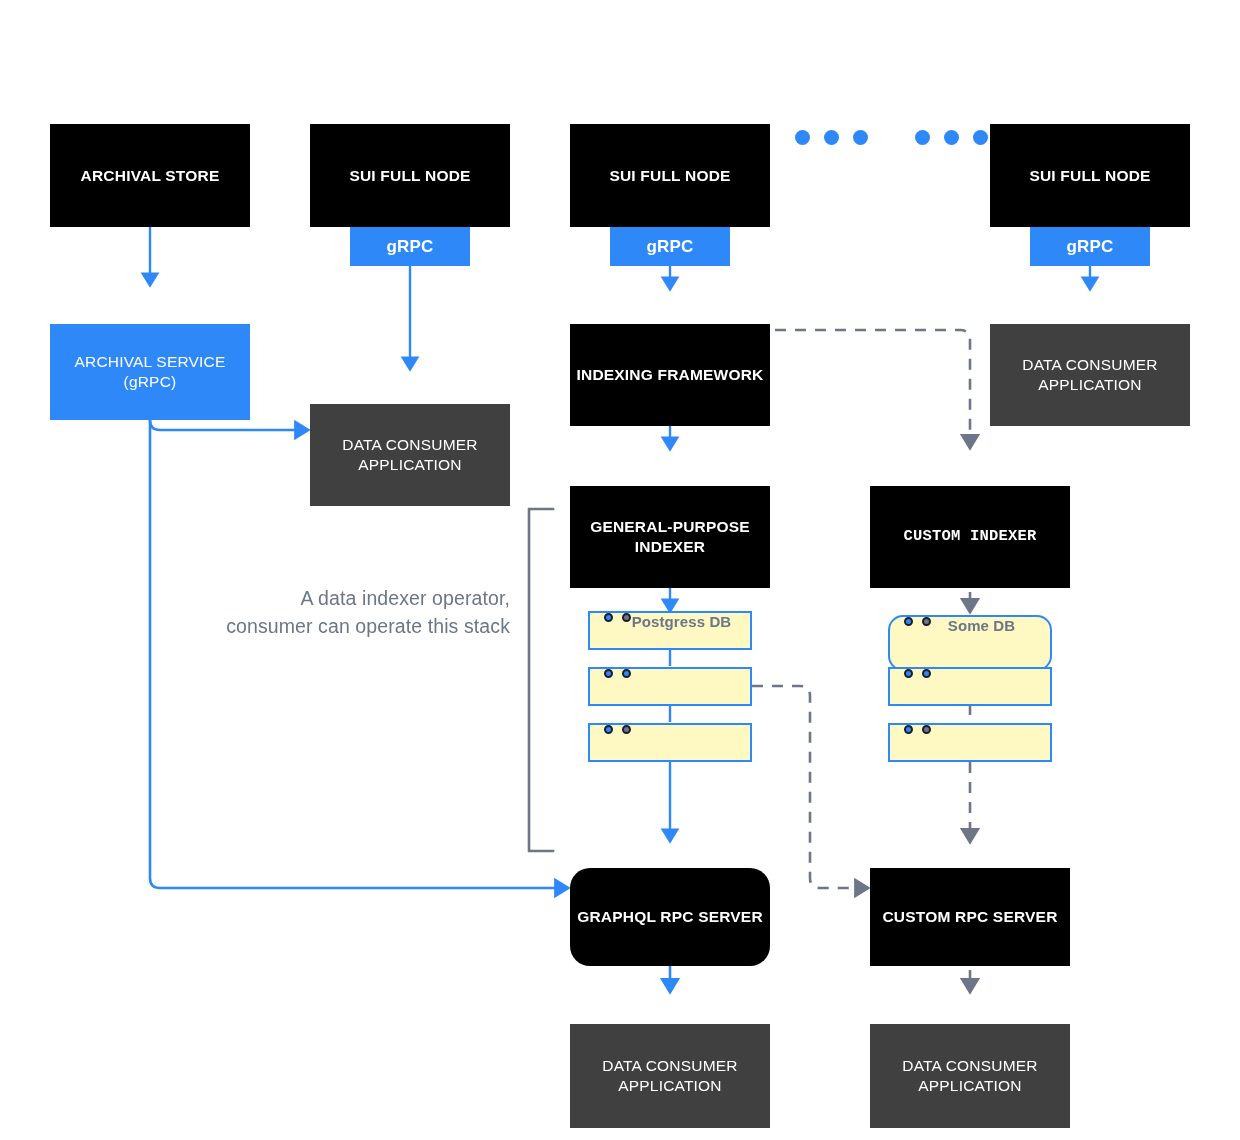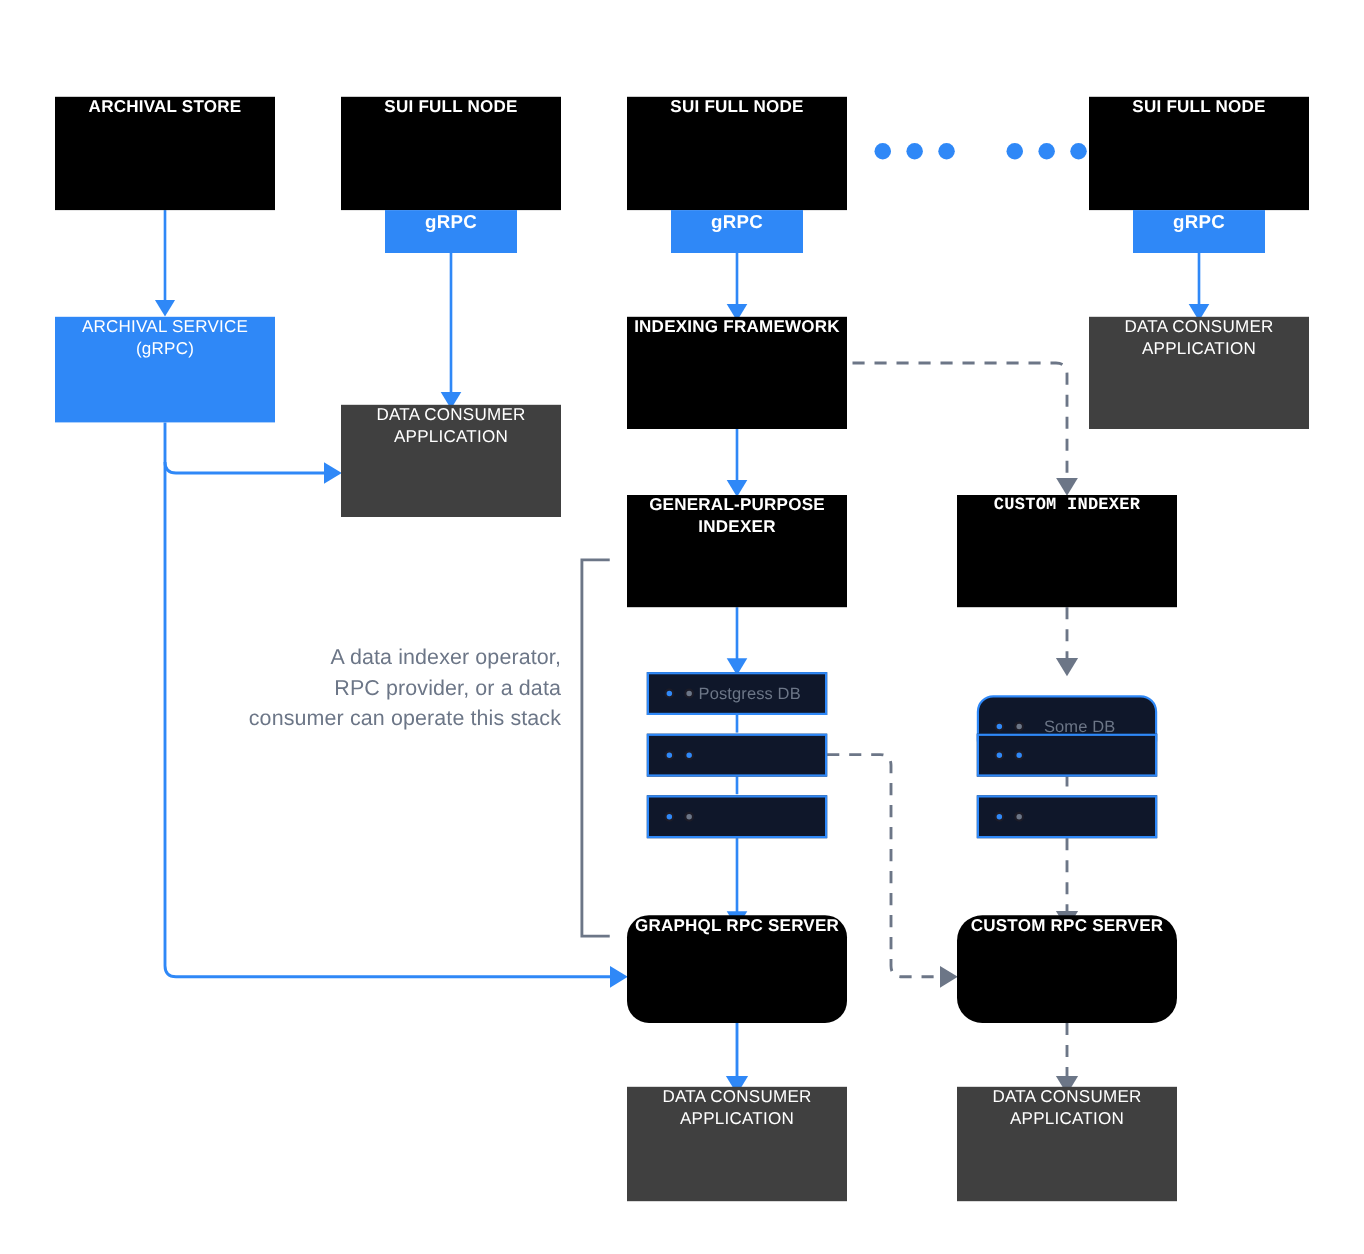--- a/index.html
+++ b/index.html
@@ -22,24 +22,26 @@
     left: 0;
     top: 0;
     width: 1240px;
     height: 1140px;
     pointer-events: none;
   }
   .node {
     position: absolute;
     box-sizing: border-box;
     display: flex;
+    align-items: center;
     justify-content: center;
     text-align: center;
     line-height: 1.28;
     letter-spacing: 0.2px;
+    margin-top: 36px;
   }
   .node-black {
     background: #000000;
     color: #ffffff;
     font-size: 15.5px;
     font-weight: 700;
   }
   .node-gray {
     background: #404040;
     color: #ffffff;
@@ -55,24 +57,25 @@
   .chip-blue {
     background: #2f88f7;
     color: #ffffff;
     font-size: 17px;
     font-weight: 700;
   }
   .db-box {
     position: absolute;
     box-sizing: border-box;
     border: 2px solid #2f88f7;
-    background: #0f172a;
+    background: #fef9c3;
     display: flex;
-    align-items: center;
+    align-items: flex-start;
     padding-left: 14px;
+    font-weight: bold;
   }
   .db-dots {
     display: flex;
     align-items: center;
     gap: 9px;
     flex: 0 0 auto;
   }
   .dot {
     width: 9px;
     height: 9px;
@@ -251,21 +254,21 @@
   </div>
 
   <div class="db-box" style="left:588px; top:723px; width:164px; height:39px;">
     <span class="db-dots">
       <span class="dot dot-blue"></span>
       <span class="dot dot-gray"></span>
     </span>
     <span class="db-label"></span>
   </div>
 
-  <div class="db-box" style="left:888px; top:632px; width:164px; height:56px;border-radius:15px;">
+  <div class="db-box" style="left:888px; top:615px; width:164px; height:56px;border-radius:15px;">
     <span class="db-dots">
       <span class="dot dot-blue"></span>
       <span class="dot dot-gray"></span>
     </span>
     <span class="db-label">Some DB</span>
   </div>
 
   <div class="db-box" style="left:888px; top:667px; width:164px; height:39px;">
     <span class="db-dots">
       <span class="dot dot-blue"></span>
@@ -279,33 +282,32 @@
       <span class="dot dot-blue"></span>
       <span class="dot dot-gray"></span>
     </span>
     <span class="db-label"></span>
   </div>
 
   <div class="node node-black" style="left:570px; top:832px; width:200px; height:98px;border-radius:20px;">
     <span class="lbl2">GRAPHQL RPC SERVER</span>
   </div>
 
-  <div class="node node-black" style="left:870px; top:832px; width:200px; height:98px;border-radius:23px;">
+  <div class="node node-black" style="left:870px; top:832px; width:200px; height:98px;">
     <span class="lbl2">CUSTOM RPC SERVER</span>
   </div>
 
   <div class="node node-gray" style="left:570px; top:988px; width:200px; height:104px;">
     <span class="lbl2">DATA CONSUMER
 APPLICATION</span>
   </div>
 
   <div class="node node-gray" style="left:870px; top:988px; width:200px; height:104px;">
     <span class="lbl2">DATA CONSUMER
 APPLICATION</span>
   </div>
 
   <div class="annotation" style="left:170px; top:585px; width:340px;">
     <div>A data indexer operator,</div>
-    <div>RPC provider, or a data</div>
     <div>consumer can operate this stack</div>
   </div>
 
 </div>
 
 </body></html>

